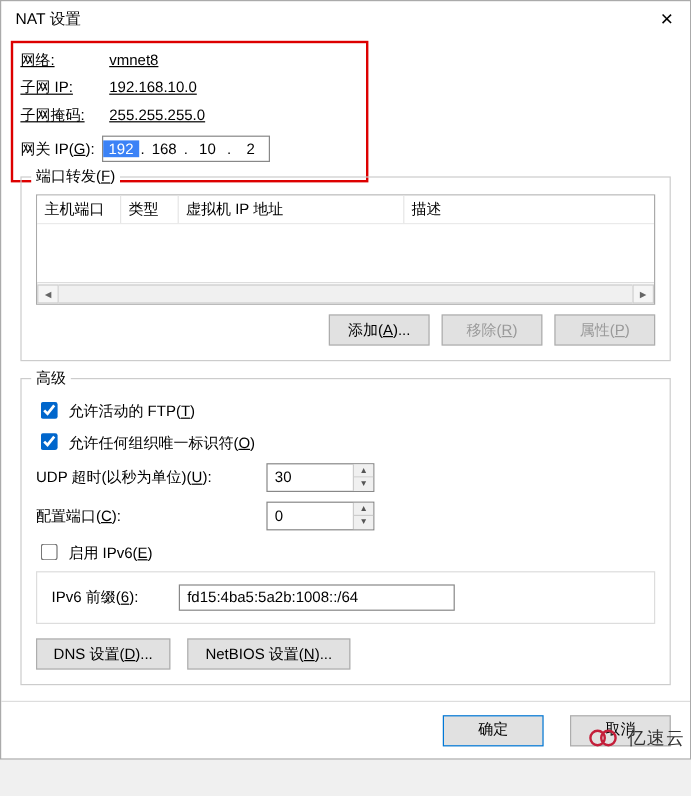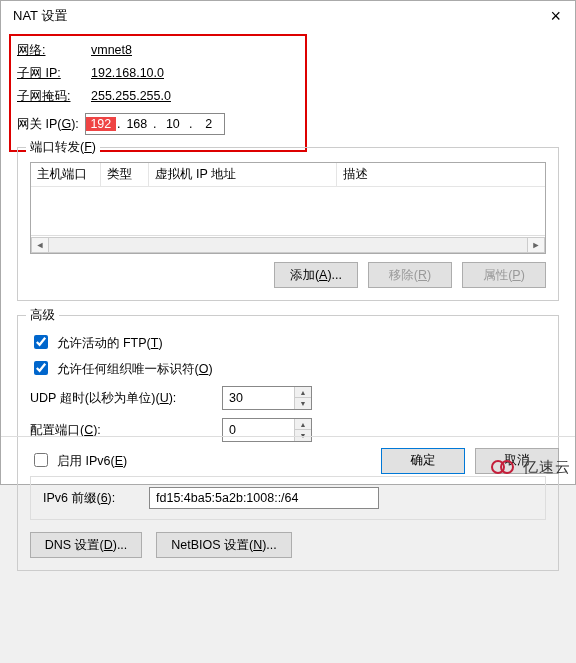--- a/index.html
+++ b/index.html
@@ -1,29 +1,29 @@
 <!DOCTYPE html>
 <html><head>
 <meta charset="utf-8">
 <style>
 * { box-sizing: border-box; font-family: "Microsoft YaHei", "SimSun", sans-serif; }
 body { margin: 0; background: #f0f0f0; width: 576px; height: 663px; overflow: hidden; position: relative; }
-.dialog { background: #fff; width: 576px; height: 485px; border: 1px solid #aaa; position: relative; }
+.dialog { background: #fff; width: 576px; height: 633px; border: 1px solid #aaa; position: relative; }
 .titlebar { height: 30px; display: flex; align-items: center; justify-content: space-between; padding: 0 8px; font-size: 13px; }
 .titlebar .title { padding-left: 4px; }
 .titlebar .close { font-size: 18px; cursor: pointer; padding: 0 6px; }
 .red-box { position: absolute; left: 8px; top: 33px; width: 298px; height: 118px; border: 2px solid #d00; pointer-events: none; }
 .content { padding: 8px 16px 0 16px; font-size: 12.5px; }
 .kv { display: flex; align-items: center; height: 22px; margin-bottom: 1px; text-decoration: underline; }
 .kv .k { width: 74px; }
 .kv .v { }
 .gateway-row { display: flex; align-items: center; margin-top: 6px; }
 .ip-box { display: inline-flex; align-items: center; border: 1px solid #888; height: 22px; margin-left: 6px; background: #fff; }
 .ip-box .seg { width: 30px; text-align: center; font-size: 12.5px; }
-.ip-box .seg.sel { background: #ef4444; color: #fff; }
+.ip-box .seg.sel { background: #3b82f6; color: #fff; }
 .ip-box .dot { width: 6px; text-align: center; }
 
 .groupbox { border: 1px solid #ccc; margin: 8px 16px 0 16px; padding: 10px 12px 12px 12px; position: relative; font-size: 12.5px; }
 .groupbox .legend { position: absolute; top: -9px; left: 8px; background: #fff; padding: 0 4px; font-size: 12.5px; }
 
 .pf-table { border: 1px solid #aaa; height: 92px; margin-top: 4px; display: flex; flex-direction: column; }
 .pf-header { display: flex; background: #fff; border-bottom: 1px solid #e5e5e5; }
 .pf-header .col { border-right: 1px solid #e5e5e5; padding: 3px 6px; font-size: 12.5px; }
 .pf-body { flex: 1; background: #fff; }
 .pf-scroll { height: 18px; display: flex; align-items: center; border-top: 1px solid #ddd; }
@@ -44,21 +44,21 @@
 .spinner .num { flex: 1; padding: 0 6px; font-size: 12.5px; }
 .spinner .arrows { width: 17px; display: flex; flex-direction: column; border-left: 1px solid #ccc; }
 .spinner .arrows div { height: 11px; font-size: 7px; display: flex; align-items: center; justify-content: center; background: #f0f0f0; color: #555; }
 .spinner .arrows div:first-child { border-bottom: 1px solid #ccc; }
 
 .ipv6box { border: 1px solid #ddd; margin: 4px 0 0 0; padding: 10px 12px; }
 .text-input { border: 1px solid #888; height: 22px; padding: 2px 6px; font-size: 12.5px; background: #fff; width: 230px; }
 
 .dns-row { display: flex; gap: 14px; margin-top: 12px; }
 
-.bottom-bar { position: absolute; bottom: 0; left: 0; right: 0; height: 48px; border-top: 1px solid #ddd; display: flex; align-items: center; justify-content: flex-end; gap: 10px; padding-right: 16px; }
+.bottom-bar { position: absolute; bottom: 0; left: 0; right: 0; height: 48px; border-top: 1px solid #ddd; display: flex; align-items: center; justify-content: flex-end; gap: 22px; padding-right: 16px; }
 
 .logo { position: absolute; right: 4px; bottom: 6px; display: flex; align-items: center; gap: 2px; }
 .logo-circles { position: relative; width: 30px; height: 22px; }
 .logo-circles .c { position: absolute; width: 14px; height: 14px; border: 2.5px solid #c41e3a; border-radius: 50%; }
 .logo-circles .c1 { left: 0; top: 4px; }
 .logo-circles .c2 { left: 9px; top: 4px; }
 .logo-text { font-size: 15px; color: #333; font-weight: 500; letter-spacing: 1px; }
 </style>
 </head>
 <body>

